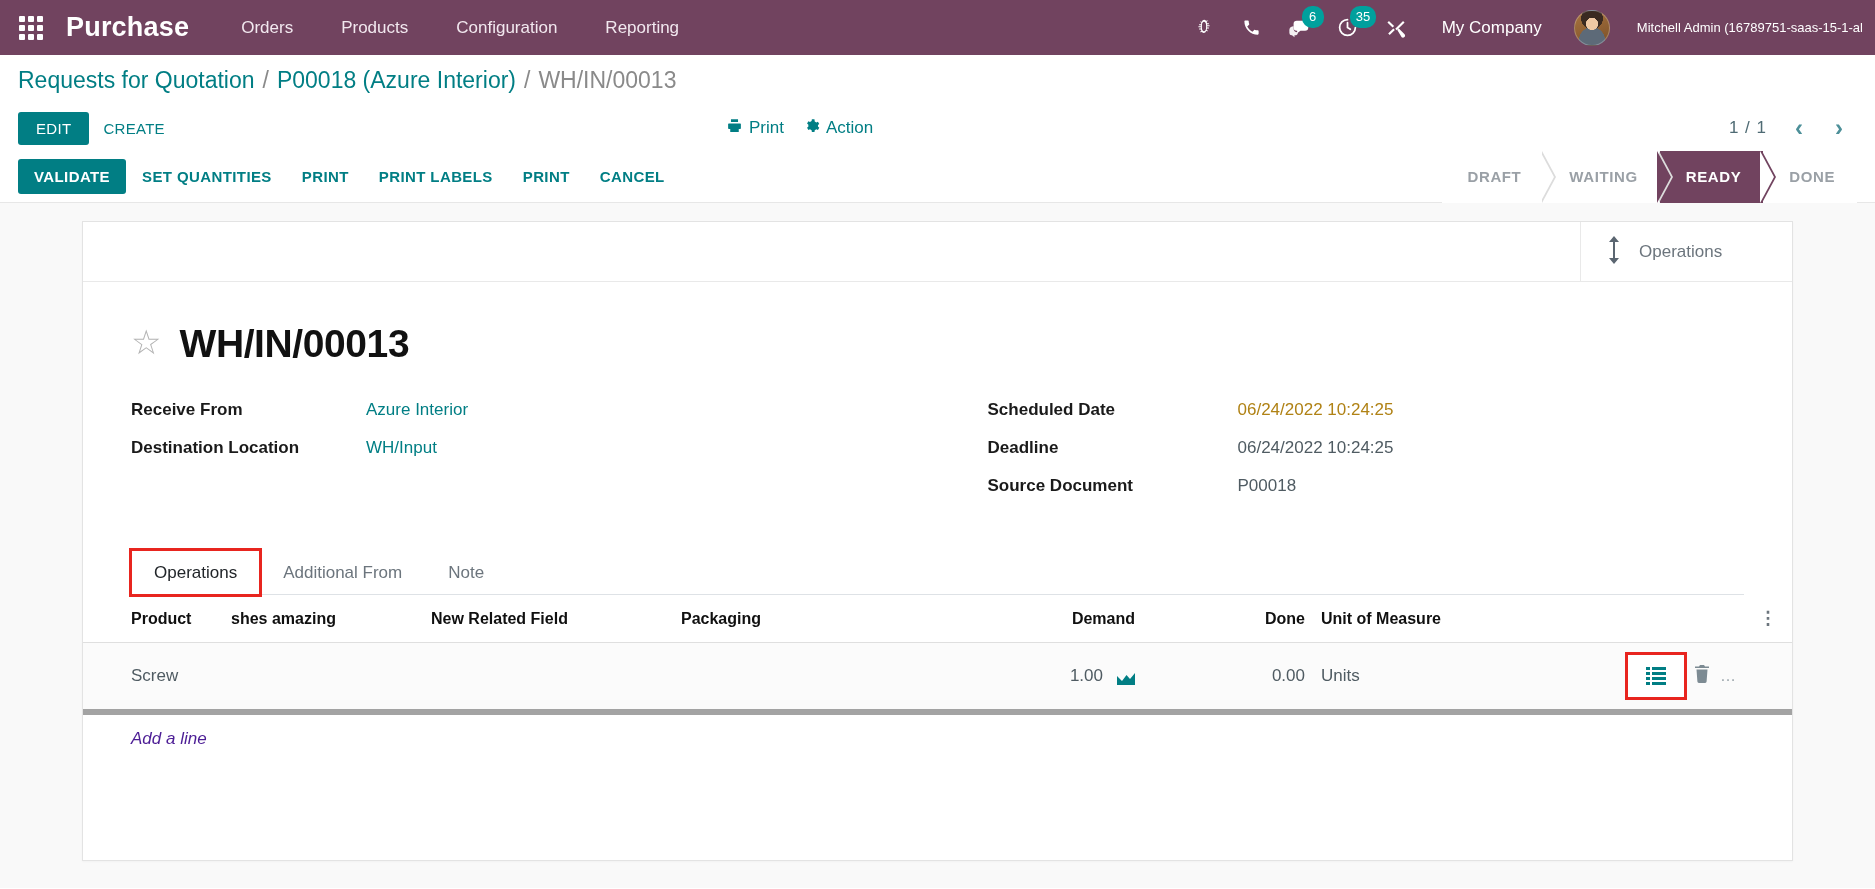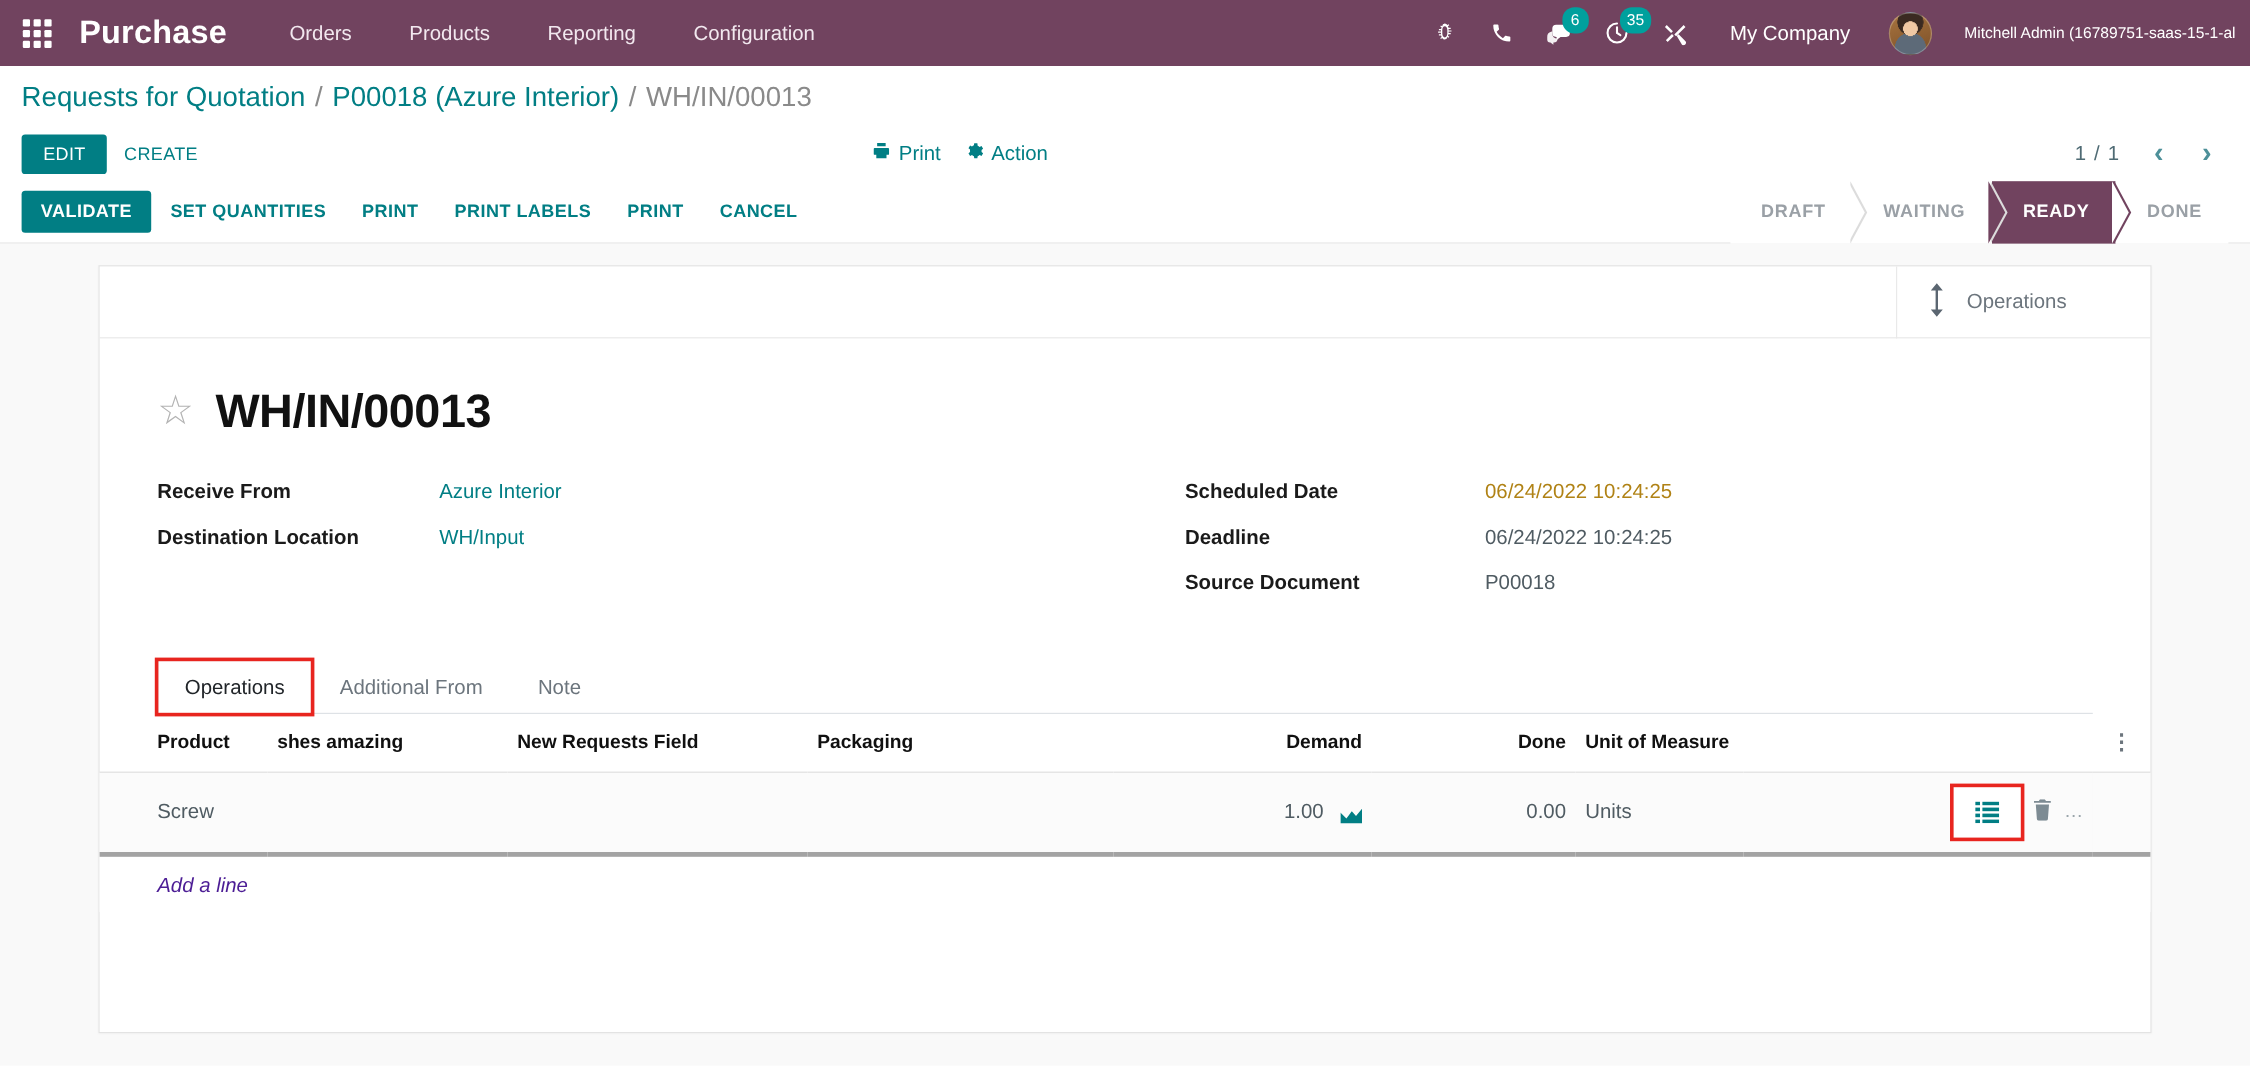--- a/index.html
+++ b/index.html
@@ -396,21 +396,21 @@
     padding: 14px 8px;
     border-bottom: 1px solid #dfdfdf;
     white-space: nowrap;
   }
   .lines-table thead th.num { text-align: right; }
   .lines-table thead th.opt { width: 42px; text-align: center; }
   .lines-table tbody td {
     font-size: 17px;
     color: #4f5b62;
     padding: 12px 8px;
-    border-bottom: 4px solid #a3a3a3;
+    border-bottom: 6px solid #a3a3a3;
     background: #fbfbfb;
     white-space: nowrap;
   }
   .lines-table tbody td.num { text-align: right; }
   .lines-table tbody tr.row-line td { background: #fbfbfb; }
   .qty-cell { display: flex; align-items: flex-end; justify-content: flex-end; gap: 14px; }
   .forecast-icon { color: #017e84; font-size: 17px; line-height: 1; display:inline-flex; }
   .cell-right-icons { display: flex; align-items: center; gap: 10px; justify-content: flex-end; }
   .detail-op-btn {
     color: #017e84;
@@ -459,22 +459,22 @@
         <i></i>
         <i></i>
         <i></i>
       </div>
   </div>
   <div class="brand">Purchase</div>
 
   <div class="navmenu">
     <div class="item">Orders</div>
     <div class="item">Products</div>
+    <div class="item">Configuration</div>
     <div class="item">Reporting</div>
-    <div class="item">Configuration</div>
   </div>
 
   <div class="navright">
     <div class="navicon" title="Debug">
       <svg width="20" height="20" viewBox="0 0 24 24" fill="#fff">
         <path d="M12 2a3 3 0 0 1 2.6 1.5l1.3-.8.6 1-1.4.9c.3.5.5 1 .6 1.6h2.2v1.2h-2.1v1.4h2.9v1.2h-2.9v1.4h2.1v1.2h-2.2c-.1.6-.3 1.1-.6 1.6l1.4.9-.6 1-1.3-.8A3 3 0 0 1 12 18a3 3 0 0 1-2.6-1.5l-1.3.8-.6-1 1.4-.9a5 5 0 0 1-.6-1.6H6.1v-1.2h2.1v-1.4H5.3v-1.2h2.9V8.6H6.1V7.4h2.2c.1-.6.3-1.1.6-1.6l-1.4-.9.6-1 1.3.8A3 3 0 0 1 12 2zm0 2.6c-1.4 0-2.5 1.6-2.5 3.9v3.4c0 2.3 1.1 3.9 2.5 3.9s2.5-1.6 2.5-3.9V8.5c0-2.3-1.1-3.9-2.5-3.9z"></path>
       </svg>
     </div>
     <div class="navicon" title="Phone">
       <svg width="19" height="19" viewBox="0 0 24 24" fill="#fff">
@@ -640,21 +640,21 @@
           <col style="width:215px">
           <col style="width:170px">
           <col style="width:140px">
           <col>
           <col style="width:48px">
         </colgroup>
         <thead>
           <tr>
             <th style="padding-left:48px">Product</th>
             <th>shes amazing</th>
-            <th>New Requests Field</th>
+            <th>New Related Field</th>
             <th>Packaging</th>
             <th class="num">Demand</th>
             <th class="num">Done</th>
             <th>Unit of Measure</th>
             <th></th>
             <th class="opt">
               <span class="optional-col-toggle">⋮</span>
             </th>
           </tr>
         </thead>

